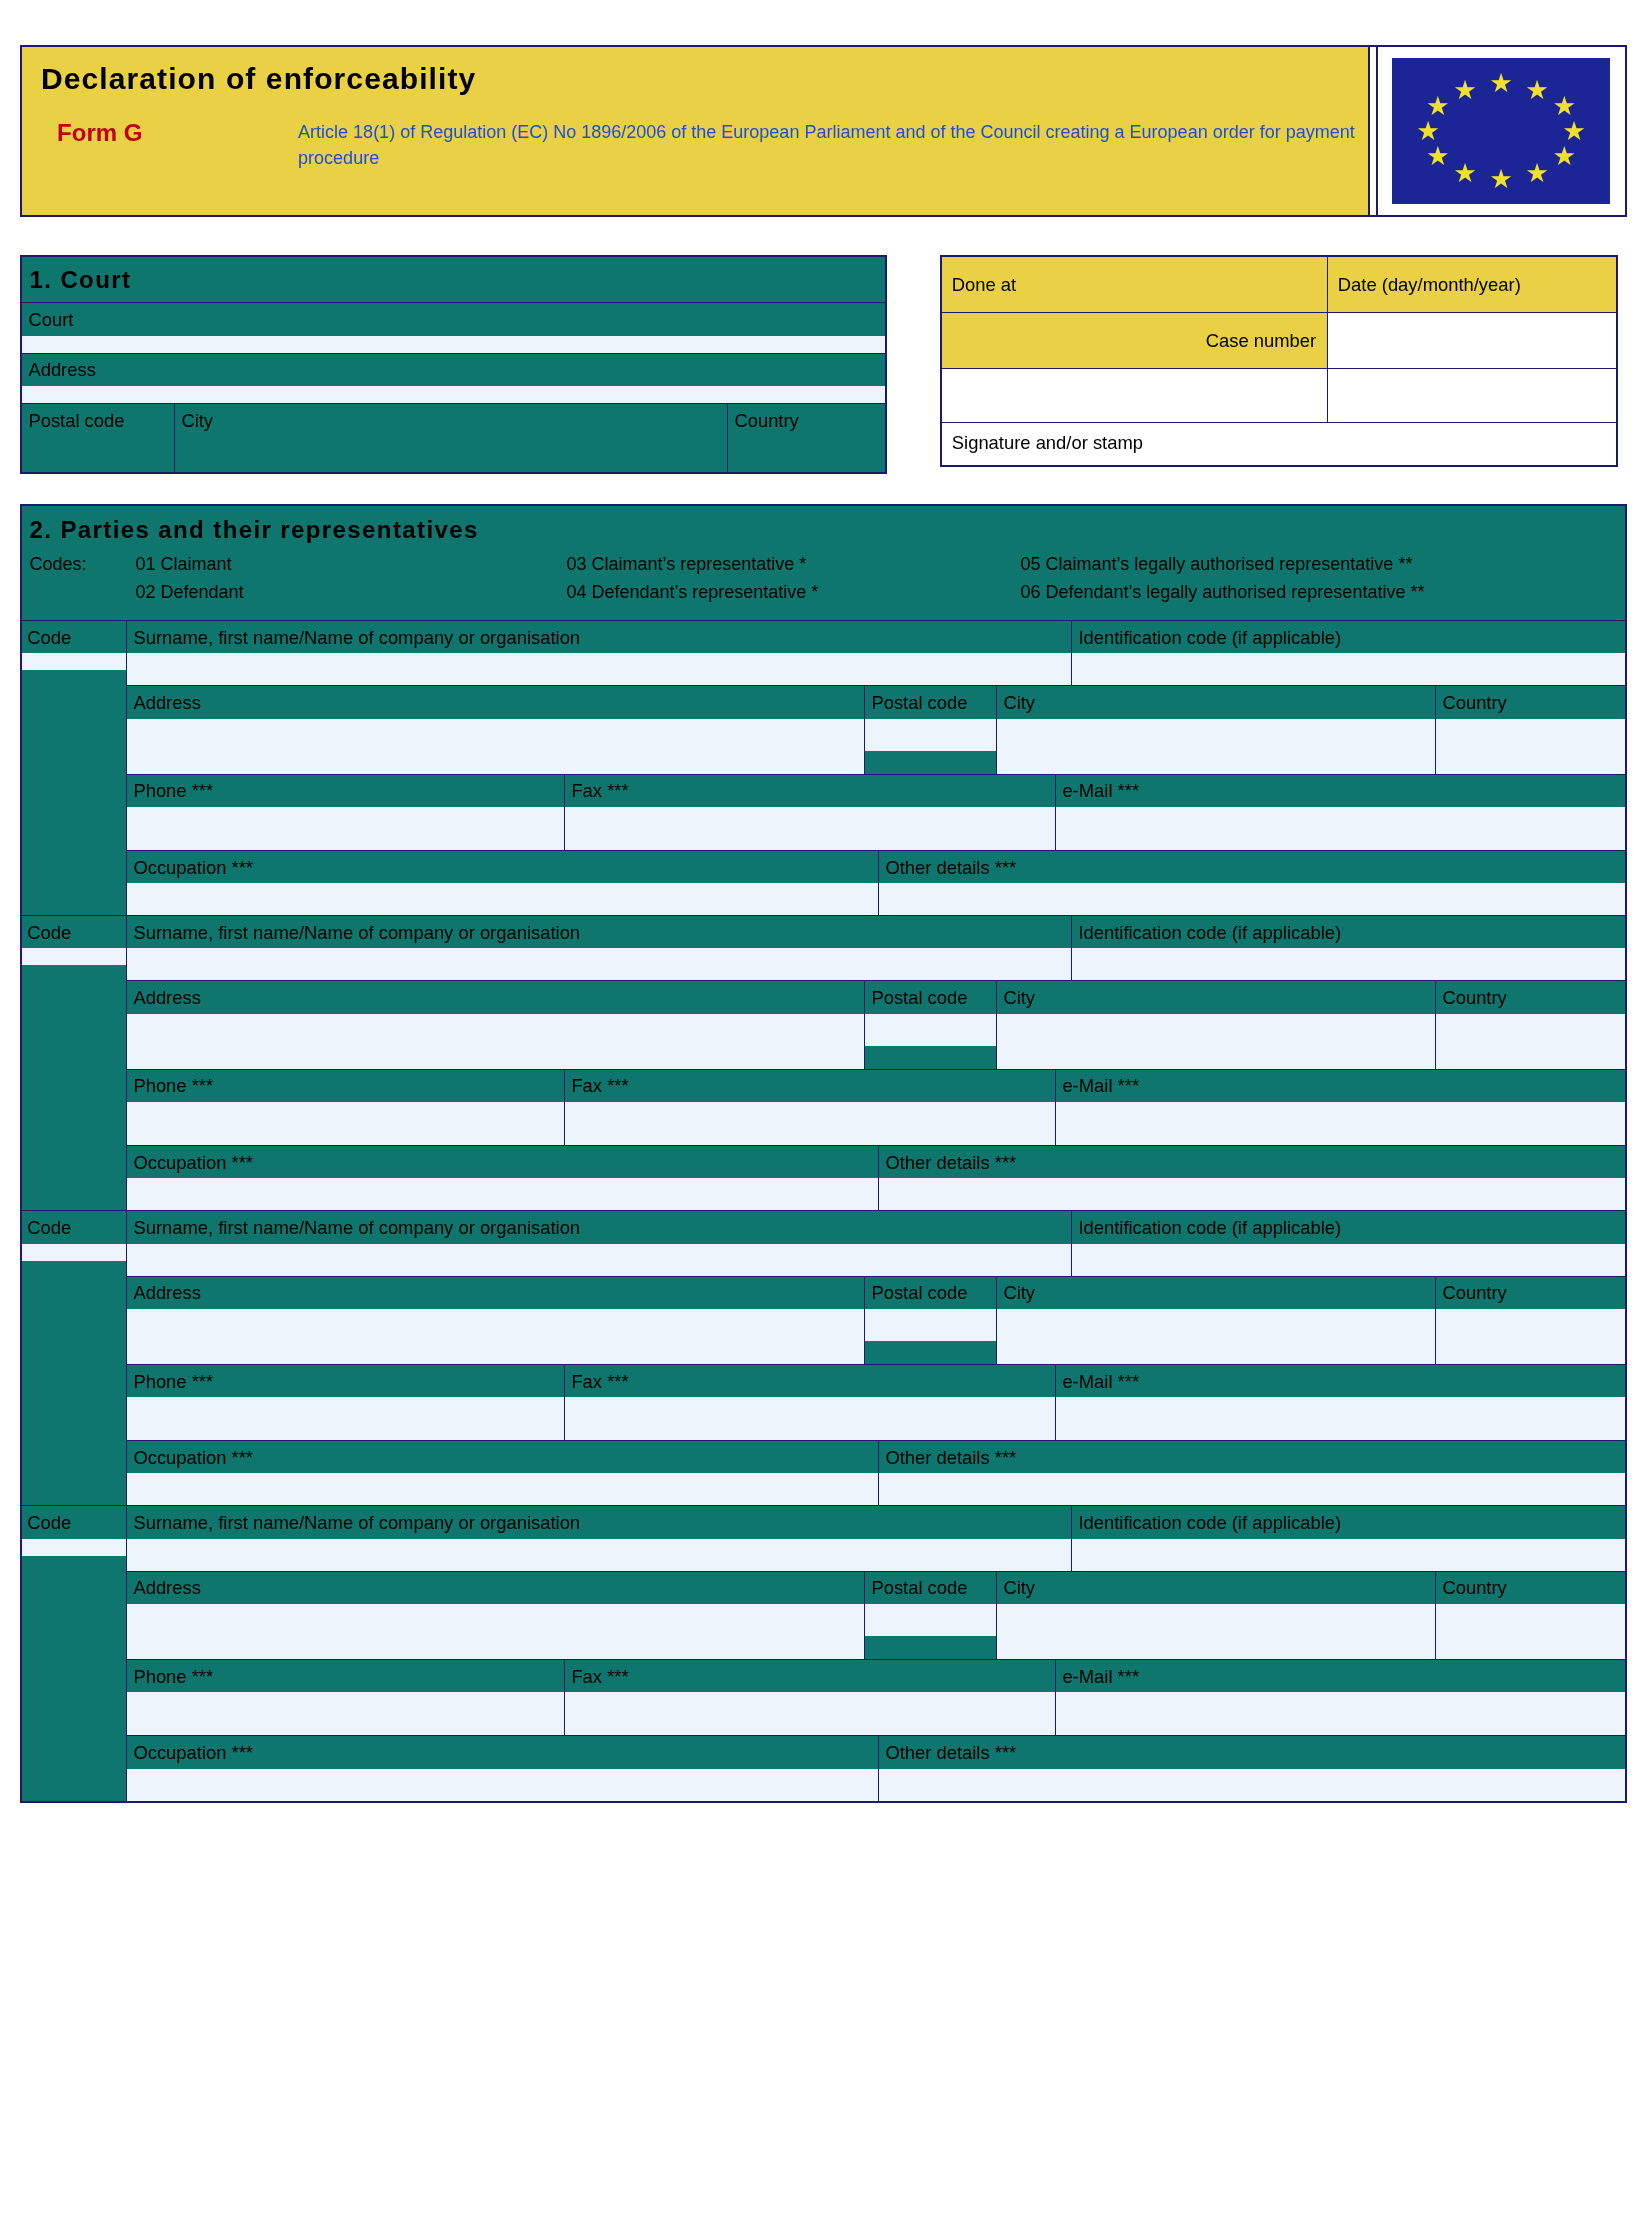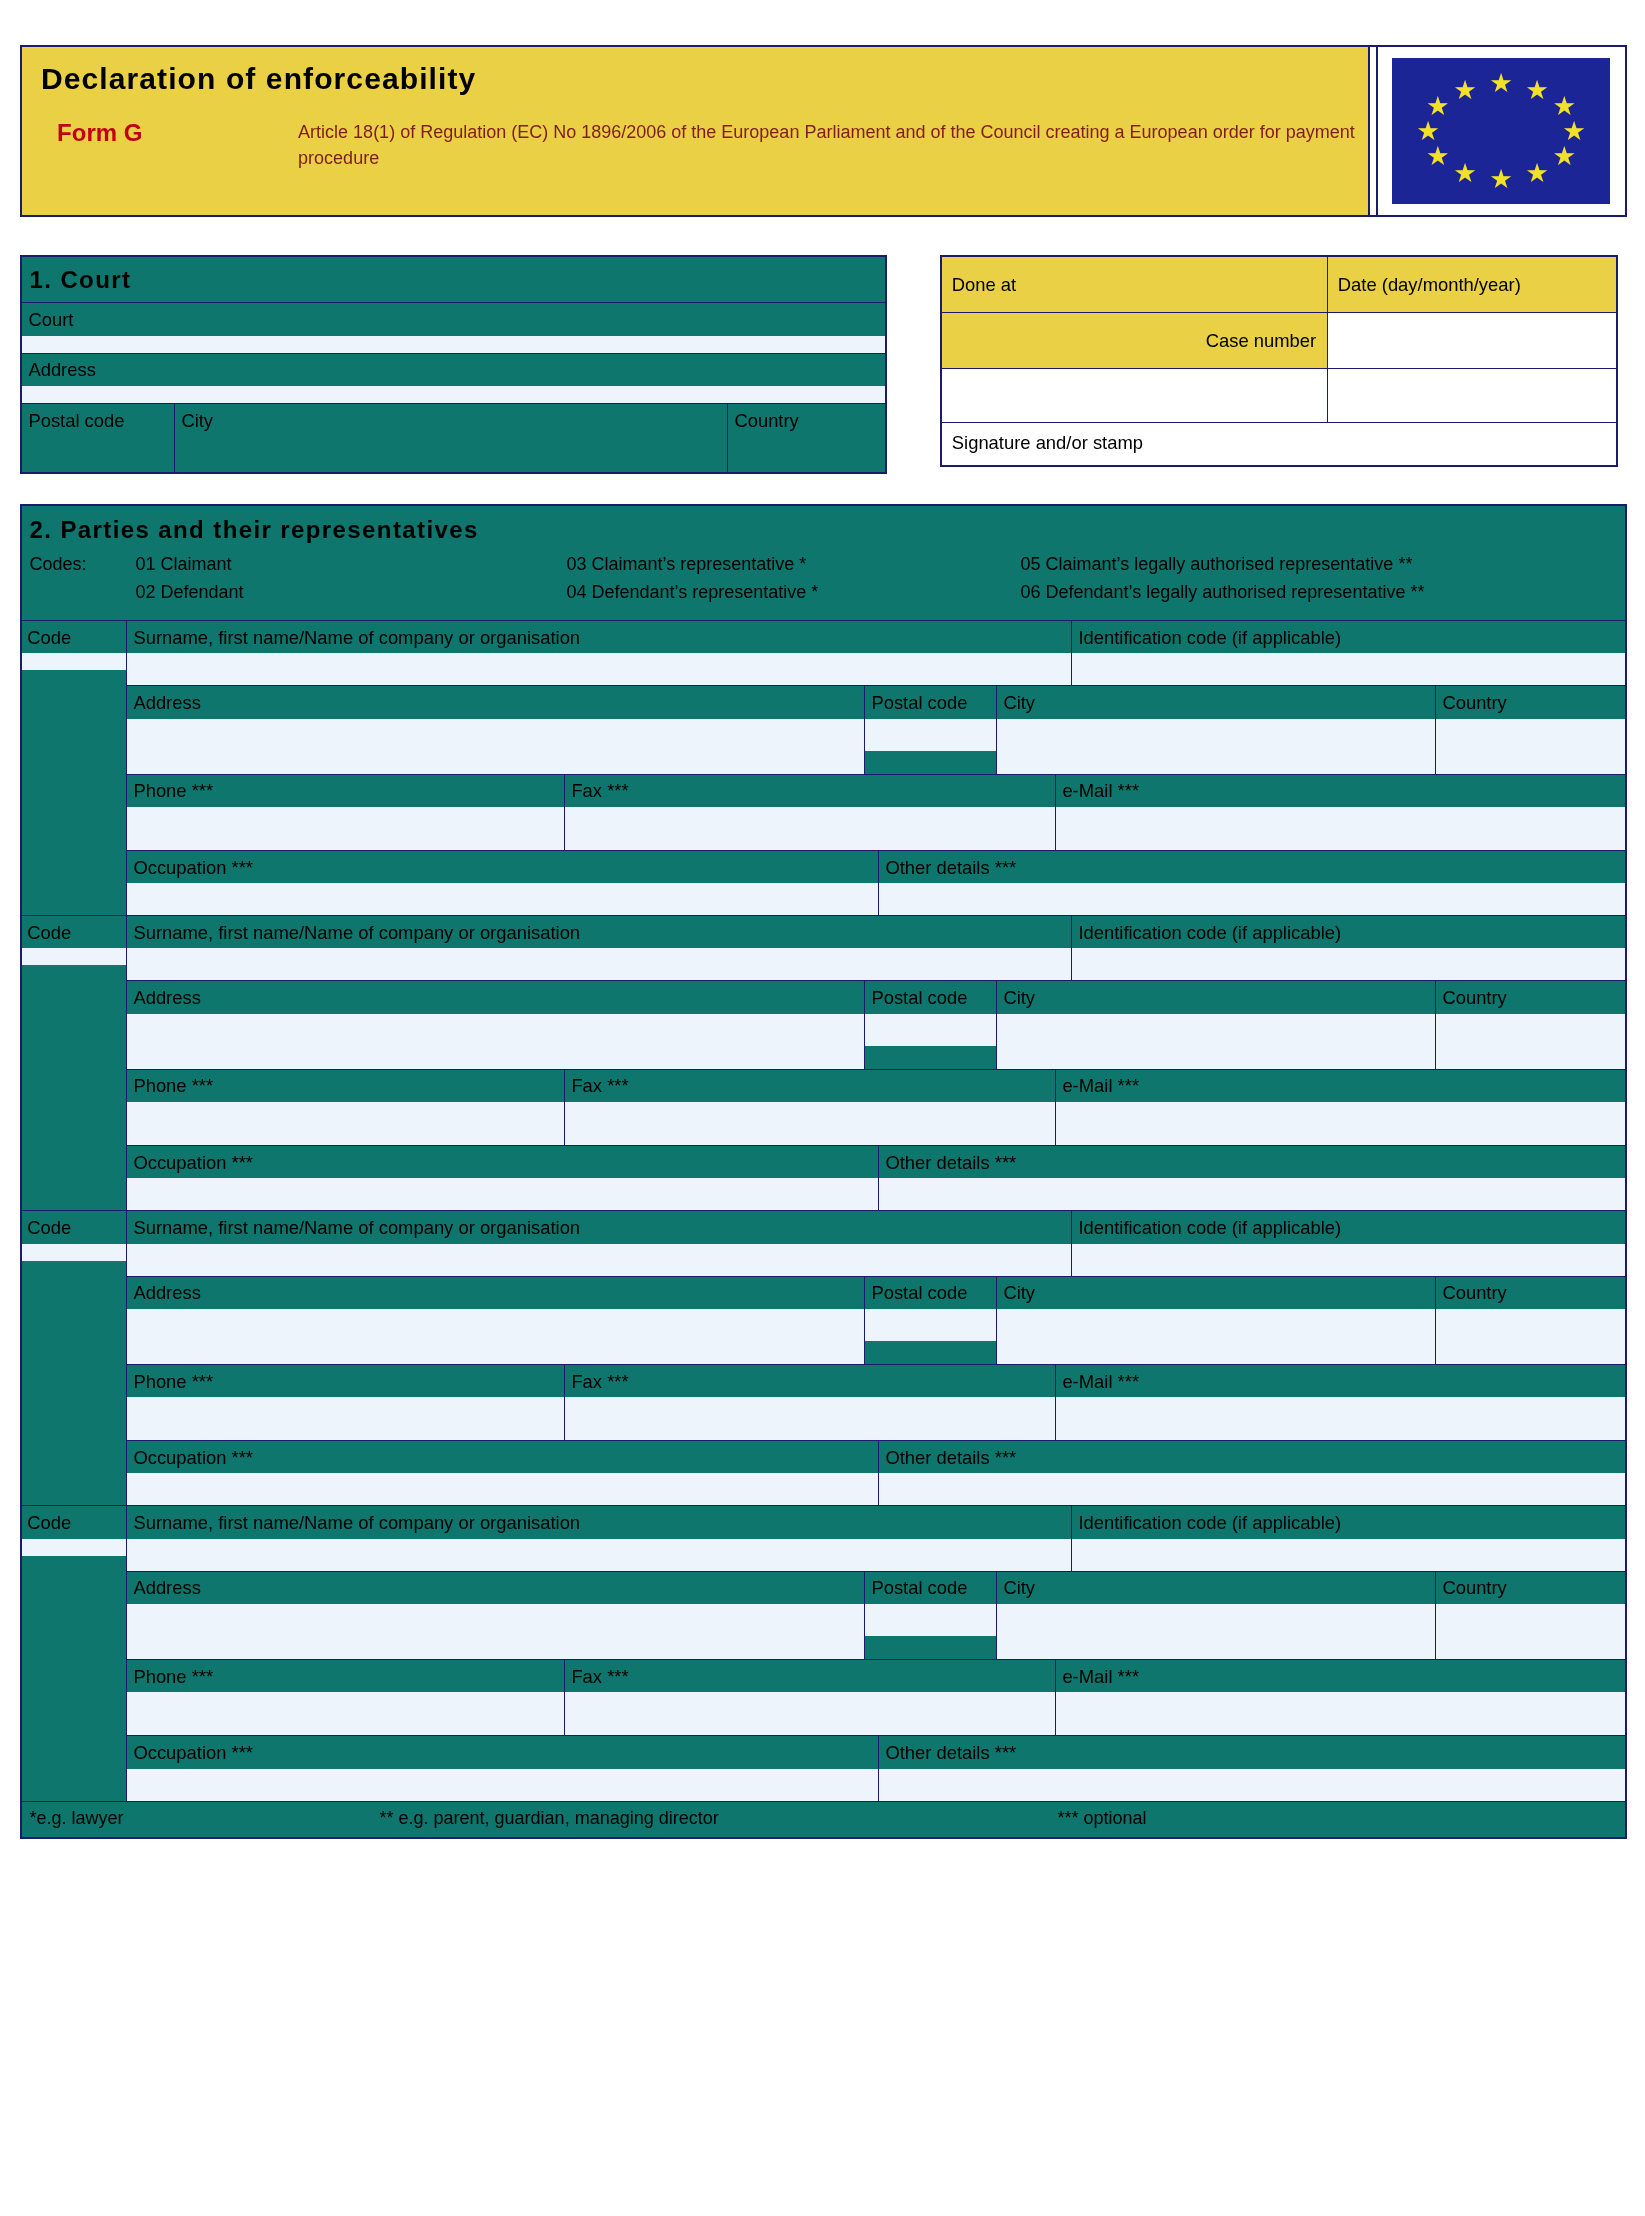--- a/index.html
+++ b/index.html
@@ -50,21 +50,21 @@
   .form-g {
     font-size: 24px;
     font-weight: bold;
     color: #c00014;
     width: 241px;
     margin-left: 23px;
     flex: none;
   }
   .header-article {
     font-size: 18px;
-    color: #7f1d1d;
+    color: #1d4ed8;
     line-height: 1.45;
     max-width: 1080px;
   }
   .header-divider {
     width: 5.7px;
     flex: none;
     background: #ffffff;
     border-left: 2.3px solid #1a1a6e;
     border-right: 2.3px solid #1a1a6e;
     box-sizing: content-box;
@@ -596,23 +596,18 @@
             <div class="inputline f-short"></div>
           </div>
           <div class="pcell other-cell">
             <span class="lbl">Other details ***</span>
             <div class="inputline f-short"></div>
           </div>
         </div>
       </div>
     </div>
 
-    <div class="footnotes">
-      <div class="fn1">*e.g. lawyer</div>
-      <div class="fn2">** e.g. parent, guardian, managing director</div>
-      <div class="fn3">*** optional</div>
-    </div>
 
   </div>
 
   <div class="page-bottom"></div>
 </div>
 
 
 </body></html>

